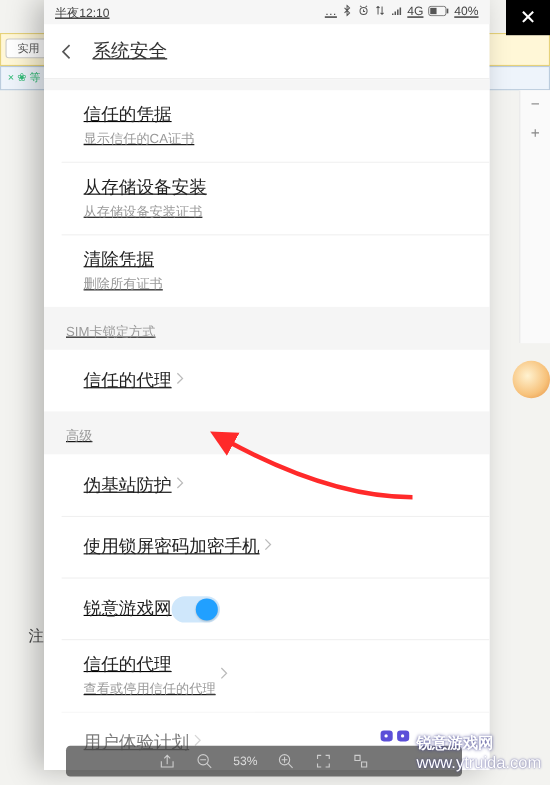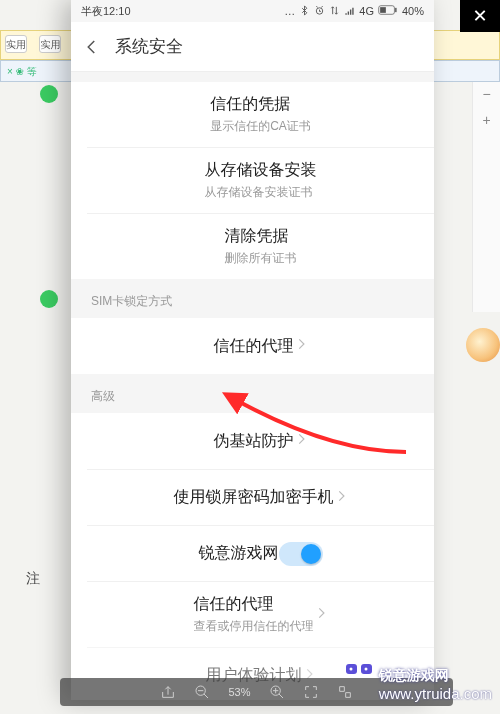--- a/index.html
+++ b/index.html
@@ -1,51 +1,51 @@
 <!DOCTYPE html>
 <html><head>
 <meta charset="utf-8">
 <style>
   * { margin:0; padding:0; box-sizing:border-box; font-family: -apple-system, "Helvetica Neue", Arial, sans-serif; }
   body { width:500px; height:714px; background:#2b2b2b; position:relative; overflow:hidden; }
   .outer { position:absolute; left:0; top:0; width:500px; height:714px; background:#f3f3f0; }
   .bgstrip { position:absolute; left:0; top:30px; width:500px; height:30px; background:#fff7d7; border:1px solid #e6d27a; }
-  .bgstrip .tag { display:inline-block; margin:4px 4px; padding:0 0; height:18px; line-height:18px; font-size:10px; background:#fff; border:1px solid #ccc; border-radius:3px; color:#555;}
+  .bgstrip .tag { display:inline-block; margin:4px 4px; padding:0 10px; height:18px; line-height:18px; font-size:10px; background:#fff; border:1px solid #ccc; border-radius:3px; color:#555;}
   .bgstrip2 { position:absolute; left:0; top:60px; width:500px; height:22px; background:#eef4fb; border:1px solid #bcd; font-size:10px; color:#3b7; line-height:22px; padding-left:6px;}
-  .phone { position:absolute; left:71px; top:0; width:363px; height:700px; background:#fff; box-shadow:-8px 0 24px rgba(0,0,0,0.25); }
+  .phone { position:absolute; left:40px; top:0; width:405px; height:700px; background:#fff; box-shadow:-8px 0 24px rgba(0,0,0,0.25);text-decoration:underline; }
   .closebtn { position:absolute; right:0; top:0; width:40px; height:32px; background:#000; color:#fff; text-align:center; line-height:32px; font-size:18px; cursor:pointer; }
   .statusbar { height:22px; display:flex; align-items:center; justify-content:space-between; padding:0 10px; font-size:11px; color:#444; background:#f6f6f6; }
   .statusbar .right { display:flex; align-items:center; gap:4px; }
   .header { height:50px; display:flex; align-items:center; padding:0 12px; border-bottom:1px solid #eee; }
   .back { width:18px; height:18px; margin-right:14px; cursor:pointer; }
   .back svg { width:18px; height:18px; stroke:#555; }
   .title { font-size:17px; color:#333; }
   .content { background:#f5f5f5; height:628px; overflow:hidden; position:relative;}
   .group { background:#fff; }
-  .row { padding:12px 20px; display:flex; align-items:center; justify-content:center; min-height:56px; border-top:1px solid #f0f0f0; cursor:pointer;margin-left:16px;}
+  .row { padding:12px 20px; display:flex; align-items:center; justify-content:flex-start; min-height:56px; border-top:1px solid #f0f0f0; cursor:pointer;margin-left:16px;}
   .row:first-child { border-top:none; }
   .row .txt .t { font-size:16px; color:#222; }
   .row .txt .s { font-size:12px; color:#999; margin-top:3px; }
   .row .chev svg { width:14px; height:14px; stroke:#bbb; fill:none; stroke-width:2;}
   .sectlabel { padding:14px 20px 8px; font-size:12px; color:#999; }
   .gap { height:10px; }
   .toggle { width:44px; height:24px; background:#e6e6e6; border-radius:12px; position:relative;}
   .toggle.on { background:#cfe7fb;}
   .toggle .knob { width:20px; height:20px; border-radius:50%; background:#fff; position:absolute; top:2px; left:2px; box-shadow:0 1px 2px rgba(0,0,0,0.2);}
   .toggle.on .knob { left:22px; background:#21a0ff;}
   .arrow { position:absolute; left:150px; top:310px; width:190px; height:80px; pointer-events:none; }
   .arrow svg { width:100%; height:100%; }
   .avatar { position:absolute; left:40px; top:85px; width:18px; height:18px; border-radius:50%; background:#3bcb62; }
   .avatar2 { position:absolute; left:40px; top:290px; width:18px; height:18px; border-radius:50%; background:#3bcb62; }
   .sideicon { position:absolute; right:0; top:328px; width:34px; height:34px; }
   .sideicon .circle { width:34px; height:34px; border-radius:50%; background:radial-gradient(circle at 40% 40%, #fff2d0, #f7c27b 60%, #e38b3a);}
   .watermark { position:absolute; right:8px; bottom:12px; display:flex; align-items:center; gap:6px; }
   .watermark .logo { width:28px; height:20px; }
   .watermark .wmtext { font-size:14px; font-weight:bold; color:#fff; text-shadow:0 0 3px #3a3a8a;margin-top:32px; }
-  .bottombar { position:absolute; left:60px; bottom:8px; width:393px; height:28px; background:rgba(60,60,60,0.7); border-radius:4px; display:flex; align-items:center; justify-content:center; gap:18px; }
+  .bottombar { position:absolute; left:60px; bottom:8px; width:360px; height:28px; background:rgba(60,60,60,0.7); border-radius:4px; display:flex; align-items:center; justify-content:center; gap:18px; }
   .bottombar .bicon { width:16px; height:16px; opacity:0.85;}
   .bottombar .bicon svg { width:16px; height:16px; stroke:#ddd; fill:none; stroke-width:1.5;}
   .bottombar .zoom { font-size:11px; color:#ddd; }
   .note { position:absolute; left:26px; top:570px; font-size:14px; color:#444;}
   .rightedge { position:absolute; right:0; top:82px; width:28px; height:230px; background:#fafafa; border-left:1px solid #e8e8e8; }
   .rightedge .plusminus { font-size:14px; color:#888; text-align:center; padding-top:4px;}
 </style>
 </head>
 <body>
 

